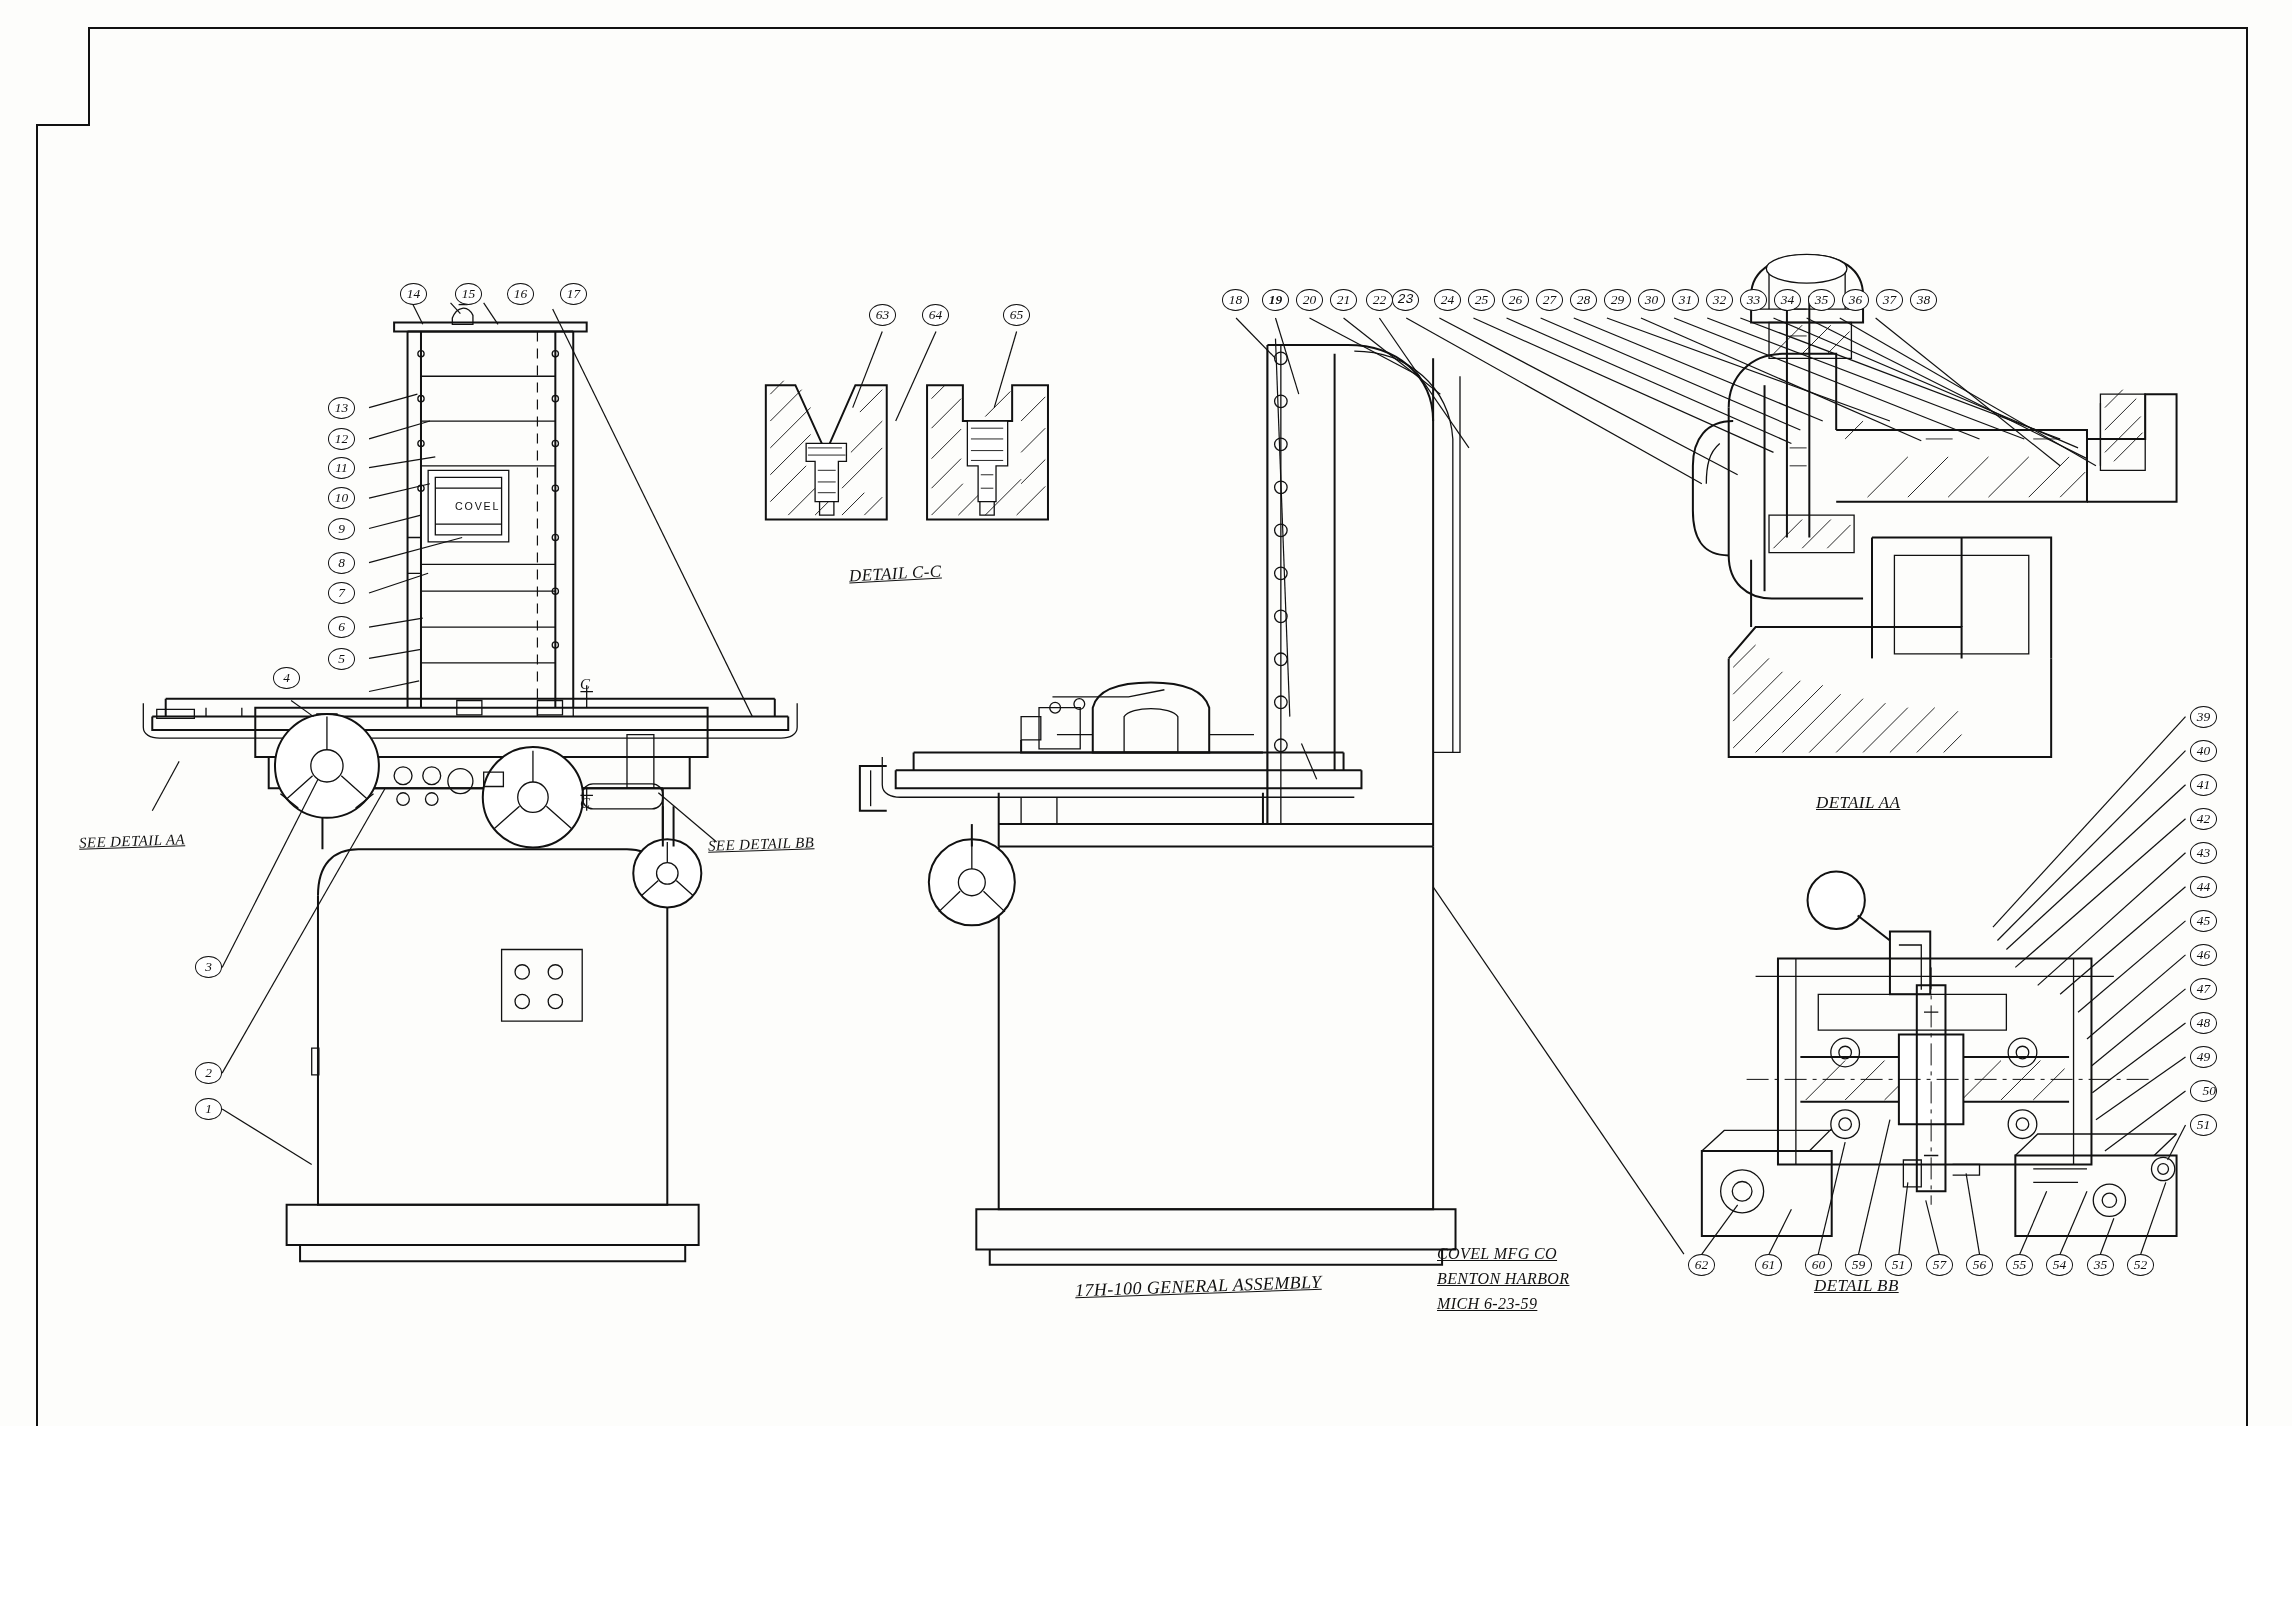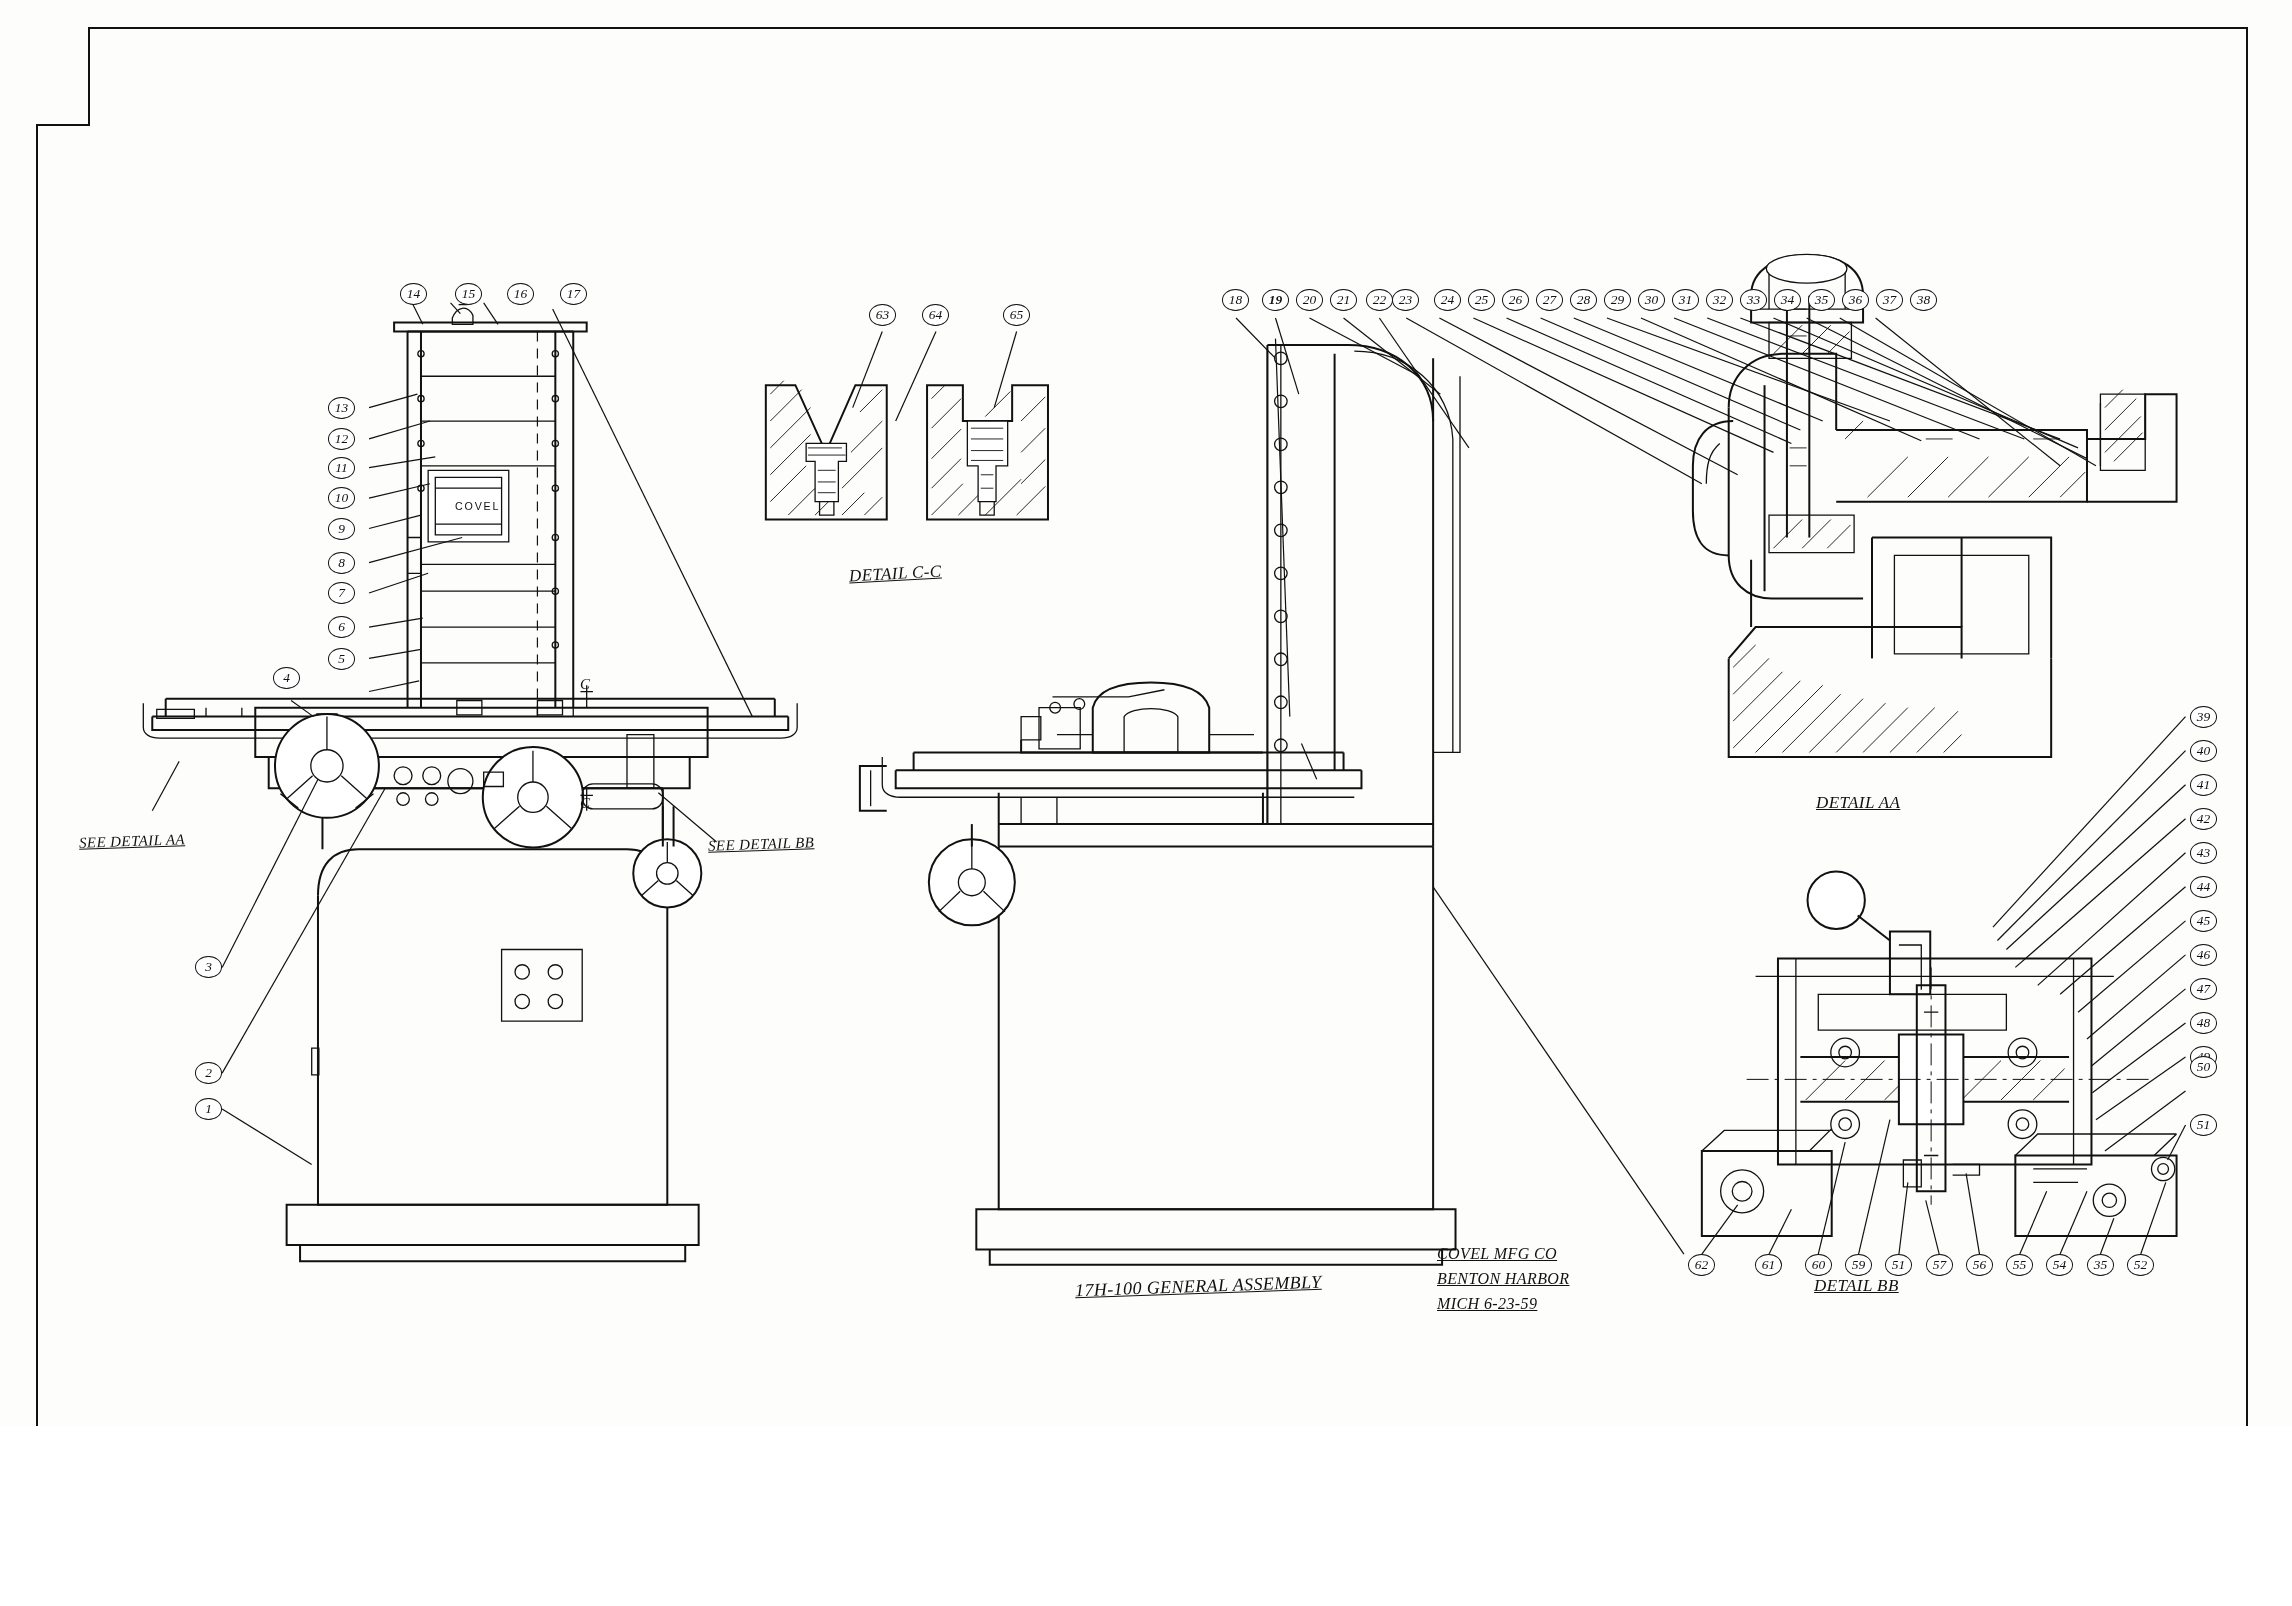--- a/index.html
+++ b/index.html
@@ -457,21 +457,21 @@
 
   <div class="balloon" style="left:869px; top:304px;">63</div>
   <div class="balloon" style="left:922px; top:304px;">64</div>
   <div class="balloon" style="left:1003px; top:304px;">65</div>
 
   <div class="balloon" style="left:1222px; top:289px;">18</div>
   <div class="balloon" style="left:1262px; top:289px;font-weight:bold;">19</div>
   <div class="balloon" style="left:1296px; top:289px;">20</div>
   <div class="balloon" style="left:1330px; top:289px;">21</div>
   <div class="balloon" style="left:1366px; top:289px;">22</div>
-  <div class="balloon" style="left:1392px; top:289px;">23</div>
+  <div class="balloon" style="left:1392px; top:289px;font-family:Liberation Mono, monospace;">23</div>
   <div class="balloon" style="left:1434px; top:289px;">24</div>
   <div class="balloon" style="left:1468px; top:289px;">25</div>
   <div class="balloon" style="left:1502px; top:289px;">26</div>
   <div class="balloon" style="left:1536px; top:289px;">27</div>
   <div class="balloon" style="left:1570px; top:289px;">28</div>
   <div class="balloon" style="left:1604px; top:289px;">29</div>
   <div class="balloon" style="left:1638px; top:289px;">30</div>
   <div class="balloon" style="left:1672px; top:289px;">31</div>
   <div class="balloon" style="left:1706px; top:289px;">32</div>
   <div class="balloon" style="left:1740px; top:289px;">33</div>
@@ -485,21 +485,21 @@
   <div class="balloon" style="left:2190px; top:740px;">40</div>
   <div class="balloon" style="left:2190px; top:774px;">41</div>
   <div class="balloon" style="left:2190px; top:808px;">42</div>
   <div class="balloon" style="left:2190px; top:842px;">43</div>
   <div class="balloon" style="left:2190px; top:876px;">44</div>
   <div class="balloon" style="left:2190px; top:910px;">45</div>
   <div class="balloon" style="left:2190px; top:944px;">46</div>
   <div class="balloon" style="left:2190px; top:978px;">47</div>
   <div class="balloon" style="left:2190px; top:1012px;">48</div>
   <div class="balloon" style="left:2190px; top:1046px;">49</div>
-  <div class="balloon" style="left:2190px; top:1056px;">50</div>
+  <div class="balloon" style="left:2190px; top:1080px;text-align:right;">50</div>
   <div class="balloon" style="left:2190px; top:1114px;">51</div>
 
   <div class="balloon" style="left:1688px; top:1254px;">62</div>
   <div class="balloon" style="left:1755px; top:1254px;">61</div>
   <div class="balloon" style="left:1805px; top:1254px;">60</div>
   <div class="balloon" style="left:1845px; top:1254px;">59</div>
   <div class="balloon" style="left:1885px; top:1254px;">51</div>
   <div class="balloon" style="left:1926px; top:1254px;">57</div>
   <div class="balloon" style="left:1966px; top:1254px;">56</div>
   <div class="balloon" style="left:2006px; top:1254px;">55</div>

